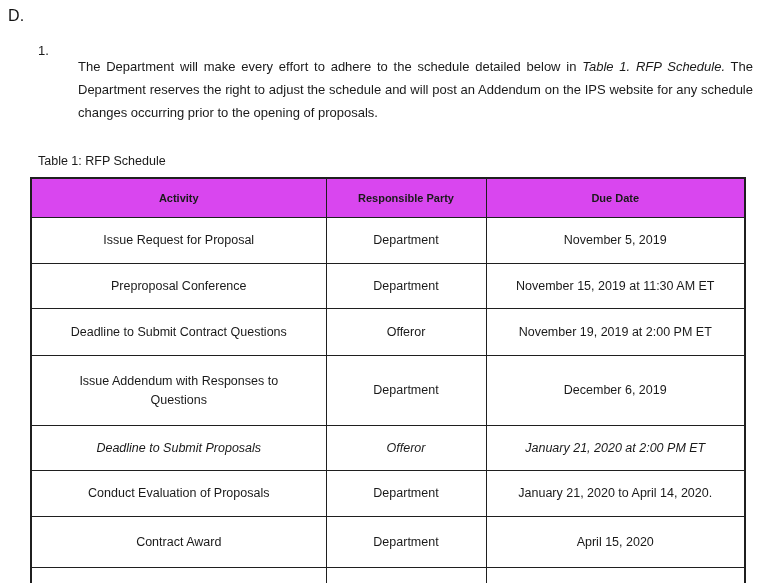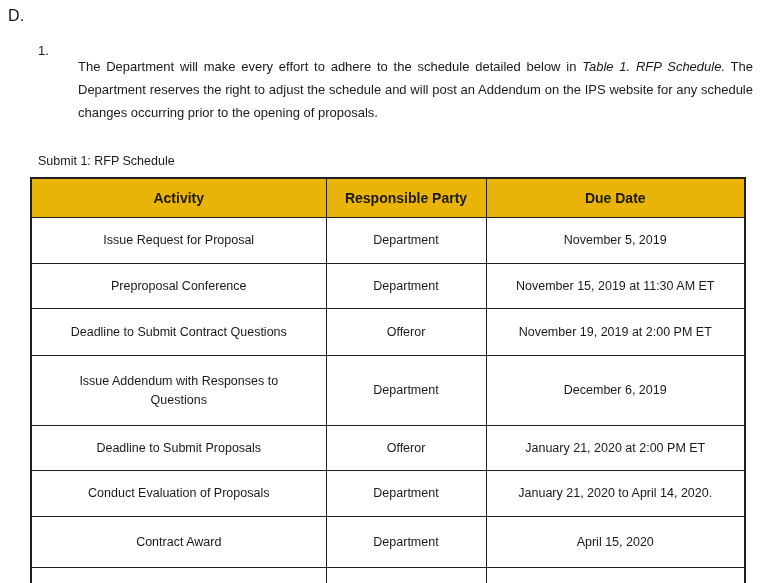--- a/index.html
+++ b/index.html
@@ -53,55 +53,55 @@
     width: 714px;
     border: 2px solid #1f1f1f;
   }
   th, td {
     border: 1.5px solid #1f1f1f;
     text-align: center;
     vertical-align: middle;
     overflow: hidden;
   }
   th {
-    background: #eab308;
+    background: #d946ef;
     font-weight: bold;
-    font-size: 14px;
+    font-size: 11px;
     height: 38px;
     padding: 0 6px;
   }
   td {
     font-size: 12.5px;
     line-height: 19px;
     padding: 0 8px;
   }
   td.c0 { padding: 0 32px; }
   tbody tr { height: 46px; }
   tbody tr:nth-child(2) { height: 45px; }
   tbody tr:nth-child(3) { height: 47px; }
   tbody tr:nth-child(4) { height: 70px; }
-  tbody tr:nth-child(5) { height: 45px; }
+  tbody tr:nth-child(5) { height: 45px; font-style: italic; }
   tbody tr:nth-child(7) { height: 51px; }
   tbody tr.partial { height: 42px; }
 </style>
 </head>
 <body>
 
 <div>
 
   <div class="heading">
     <span class="letter">D.</span>
   </div>
 
   <div class="para-row">
     <span class="para-num">1.</span>
     <p class="para-text"><span>The Department will make every effort to adhere to the schedule detailed below in </span><i>Table 1. RFP Schedule.</i><span> The Department reserves the right to adjust the schedule and will post an Addendum on the IPS website for any schedule changes occurring prior to the opening of proposals.</span></p>
   </div>
 
-  <div class="caption">Submit 1: RFP Schedule</div>
+  <div class="caption">Table 1: RFP Schedule</div>
 
   <table>
     <colgroup>
       <col style="width:295px">
       <col style="width:160px">
       <col style="width:259px">
     </colgroup>
     <thead>
       <tr>
         <th>Activity</th>

